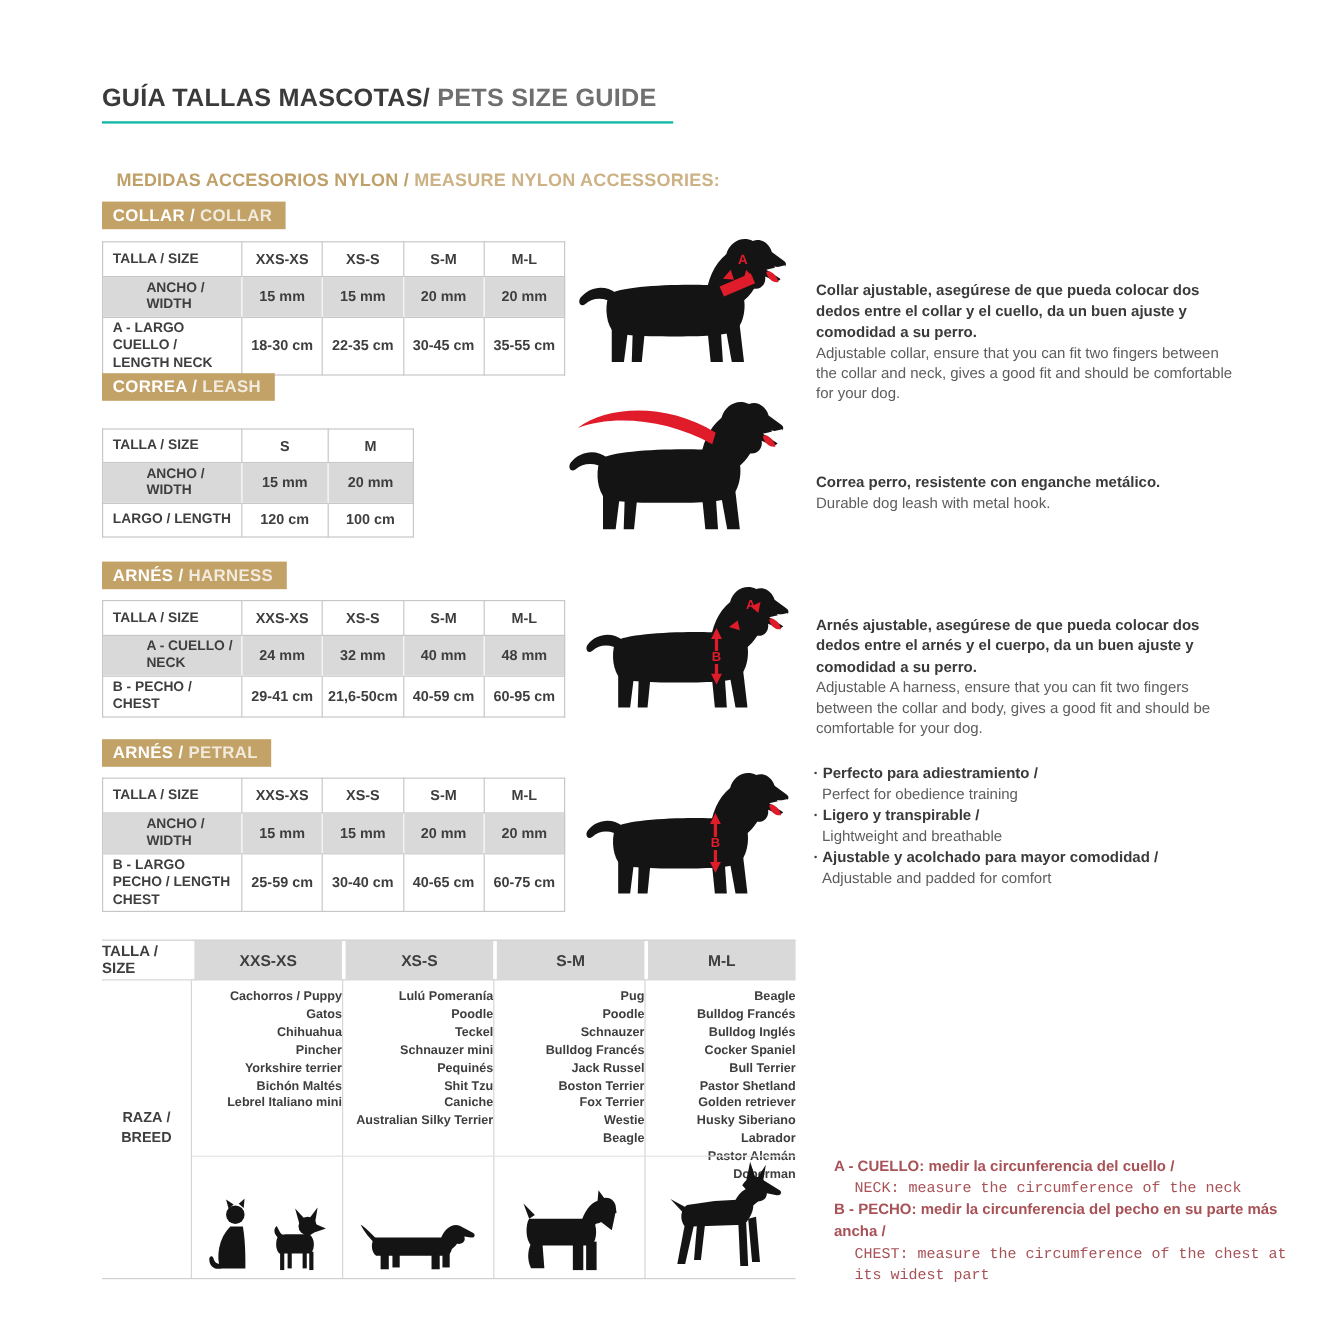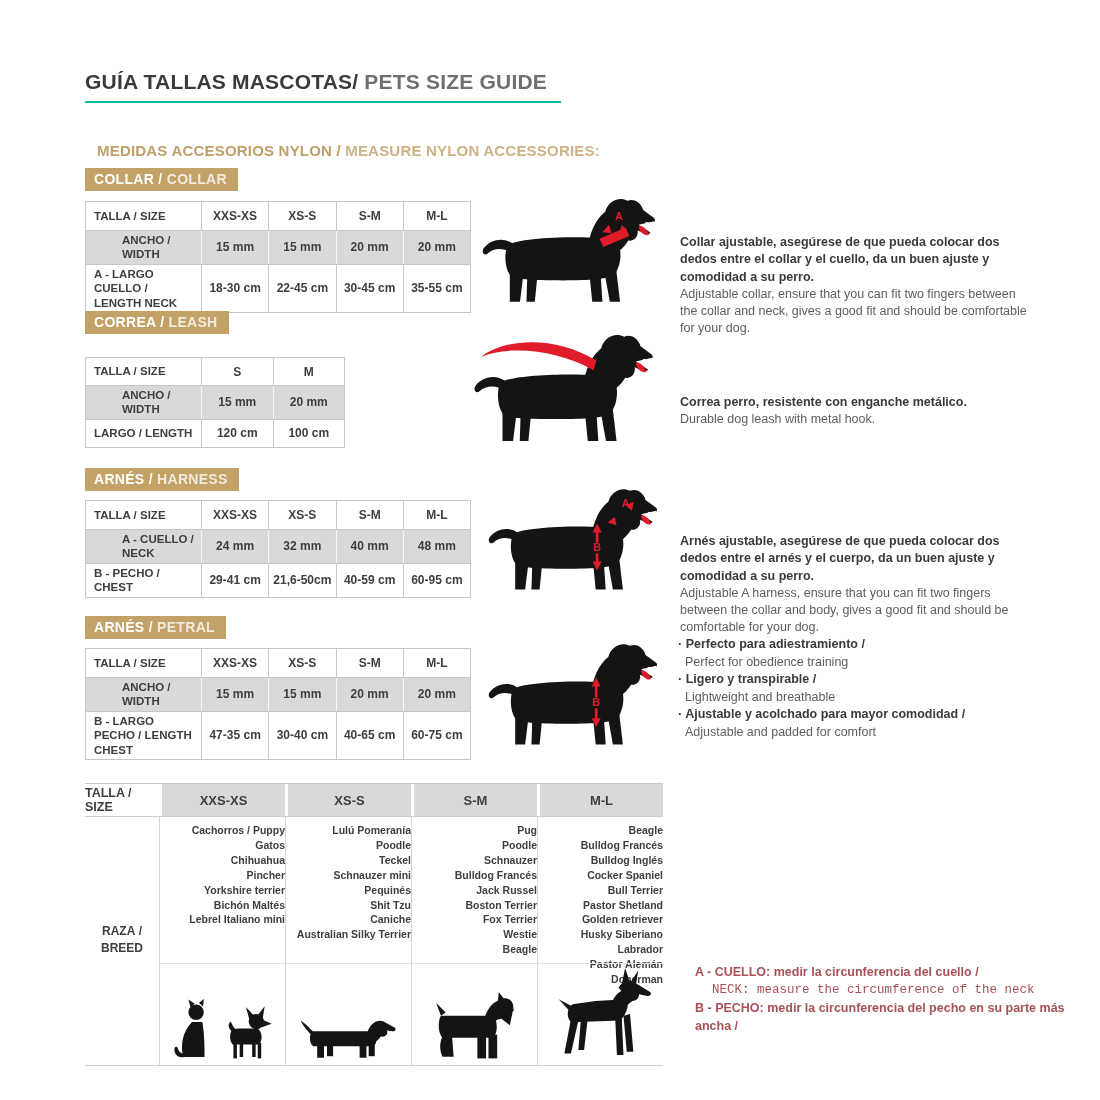--- a/index.html
+++ b/index.html
@@ -108,21 +108,21 @@
       <tr class="rg" style="height:28px">
         <td class="lbl">ANCHO / WIDTH</td>
         <td>15 mm</td>
         <td>15 mm</td>
         <td>20 mm</td>
         <td>20 mm</td>
       </tr>
       <tr style="height:42px">
         <td class="lbl">A - LARGO CUELLO / LENGTH NECK</td>
         <td>18-30 cm</td>
-        <td>22-45 cm</td>
+        <td>22-35 cm</td>
         <td>30-45 cm</td>
         <td>35-55 cm</td>
       </tr>
     </tbody>
   </table>
   <svg class="dog" viewBox="0 0 190 120" style="left:482px;top:192px;width:176px;height:112px">
     <use href="#dogBase"></use>
     <g fill="#e01b2a">
       <path d="M127,50 L155,38 L159,47 L131,59 Z"></path>
       <path d="M137,35 l-7,8 l10,1 Z"></path>
@@ -214,21 +214,21 @@
       <rect x="119" y="54" width="3" height="12"></rect>
       <rect x="119" y="78" width="3" height="12"></rect>
       <path d="M120.5,45 l-5,10 h10 Z"></path>
       <path d="M120.5,97 l-5,-10 h10 Z"></path>
       <path d="M140,38 l-8,6 l10,3 Z"></path>
       <path d="M159,31 l2,-10 l-9,4 Z"></path>
     </g>
     <text class="dog-letter" x="152" y="27">A</text>
     <text class="dog-letter" x="120.5" y="75">B</text>
   </svg>
-  <div class="desc" style="left:680px;top:501px;width:348px">
+  <div class="desc" style="left:680px;top:481px;width:348px">
     <div class="d-es">Arnés ajustable, asegúrese de que pueda colocar dos dedos entre el arnés y el cuerpo, da un buen ajuste y comodidad a su perro.</div>
     <div class="d-en">Adjustable A harness, ensure that you can fit two fingers between the collar and body, gives a good fit and should be comfortable for your dog.</div>
   </div>
 
   <div class="badge" style="left:85px;top:616px">
     <span class="b-es">ARNÉS /</span>
     <span class="b-en">PETRAL</span>
   </div>
   <table class="spec" style="left:85px;top:648px;width:386px">
     <colgroup>
@@ -248,21 +248,21 @@
       </tr>
       <tr class="rg" style="height:28px">
         <td class="lbl">ANCHO / WIDTH</td>
         <td>15 mm</td>
         <td>15 mm</td>
         <td>20 mm</td>
         <td>20 mm</td>
       </tr>
       <tr style="height:42px">
         <td class="lbl">B - LARGO PECHO / LENGTH CHEST</td>
-        <td>47-35 cm</td>
+        <td>25-59 cm</td>
         <td>30-40 cm</td>
         <td>40-65 cm</td>
         <td>60-75 cm</td>
       </tr>
     </tbody>
   </table>
   <svg class="dog" viewBox="0 0 190 120" style="left:488px;top:633px;width:172px;height:118px">
     <use href="#dogBase"></use>
     <g fill="#e01b2a">
       <rect x="118" y="53" width="3" height="13"></rect>
@@ -421,16 +421,17 @@
     </div>
   </div>
 
   <div class="notes" style="left:695px;top:963px;width:398px">
     <div class="note">
       <div class="n-es">A - CUELLO: medir la circunferencia del cuello /</div>
       <div class="n-en">NECK: measure the circumference of the neck</div>
     </div>
     <div class="note">
       <div class="n-es">B - PECHO: medir la circunferencia del pecho en su parte más ancha /</div>
+      <div class="n-en">CHEST: measure the circumference of the chest at its widest part</div>
     </div>
   </div>
 
 </div>
 
 </body></html>

